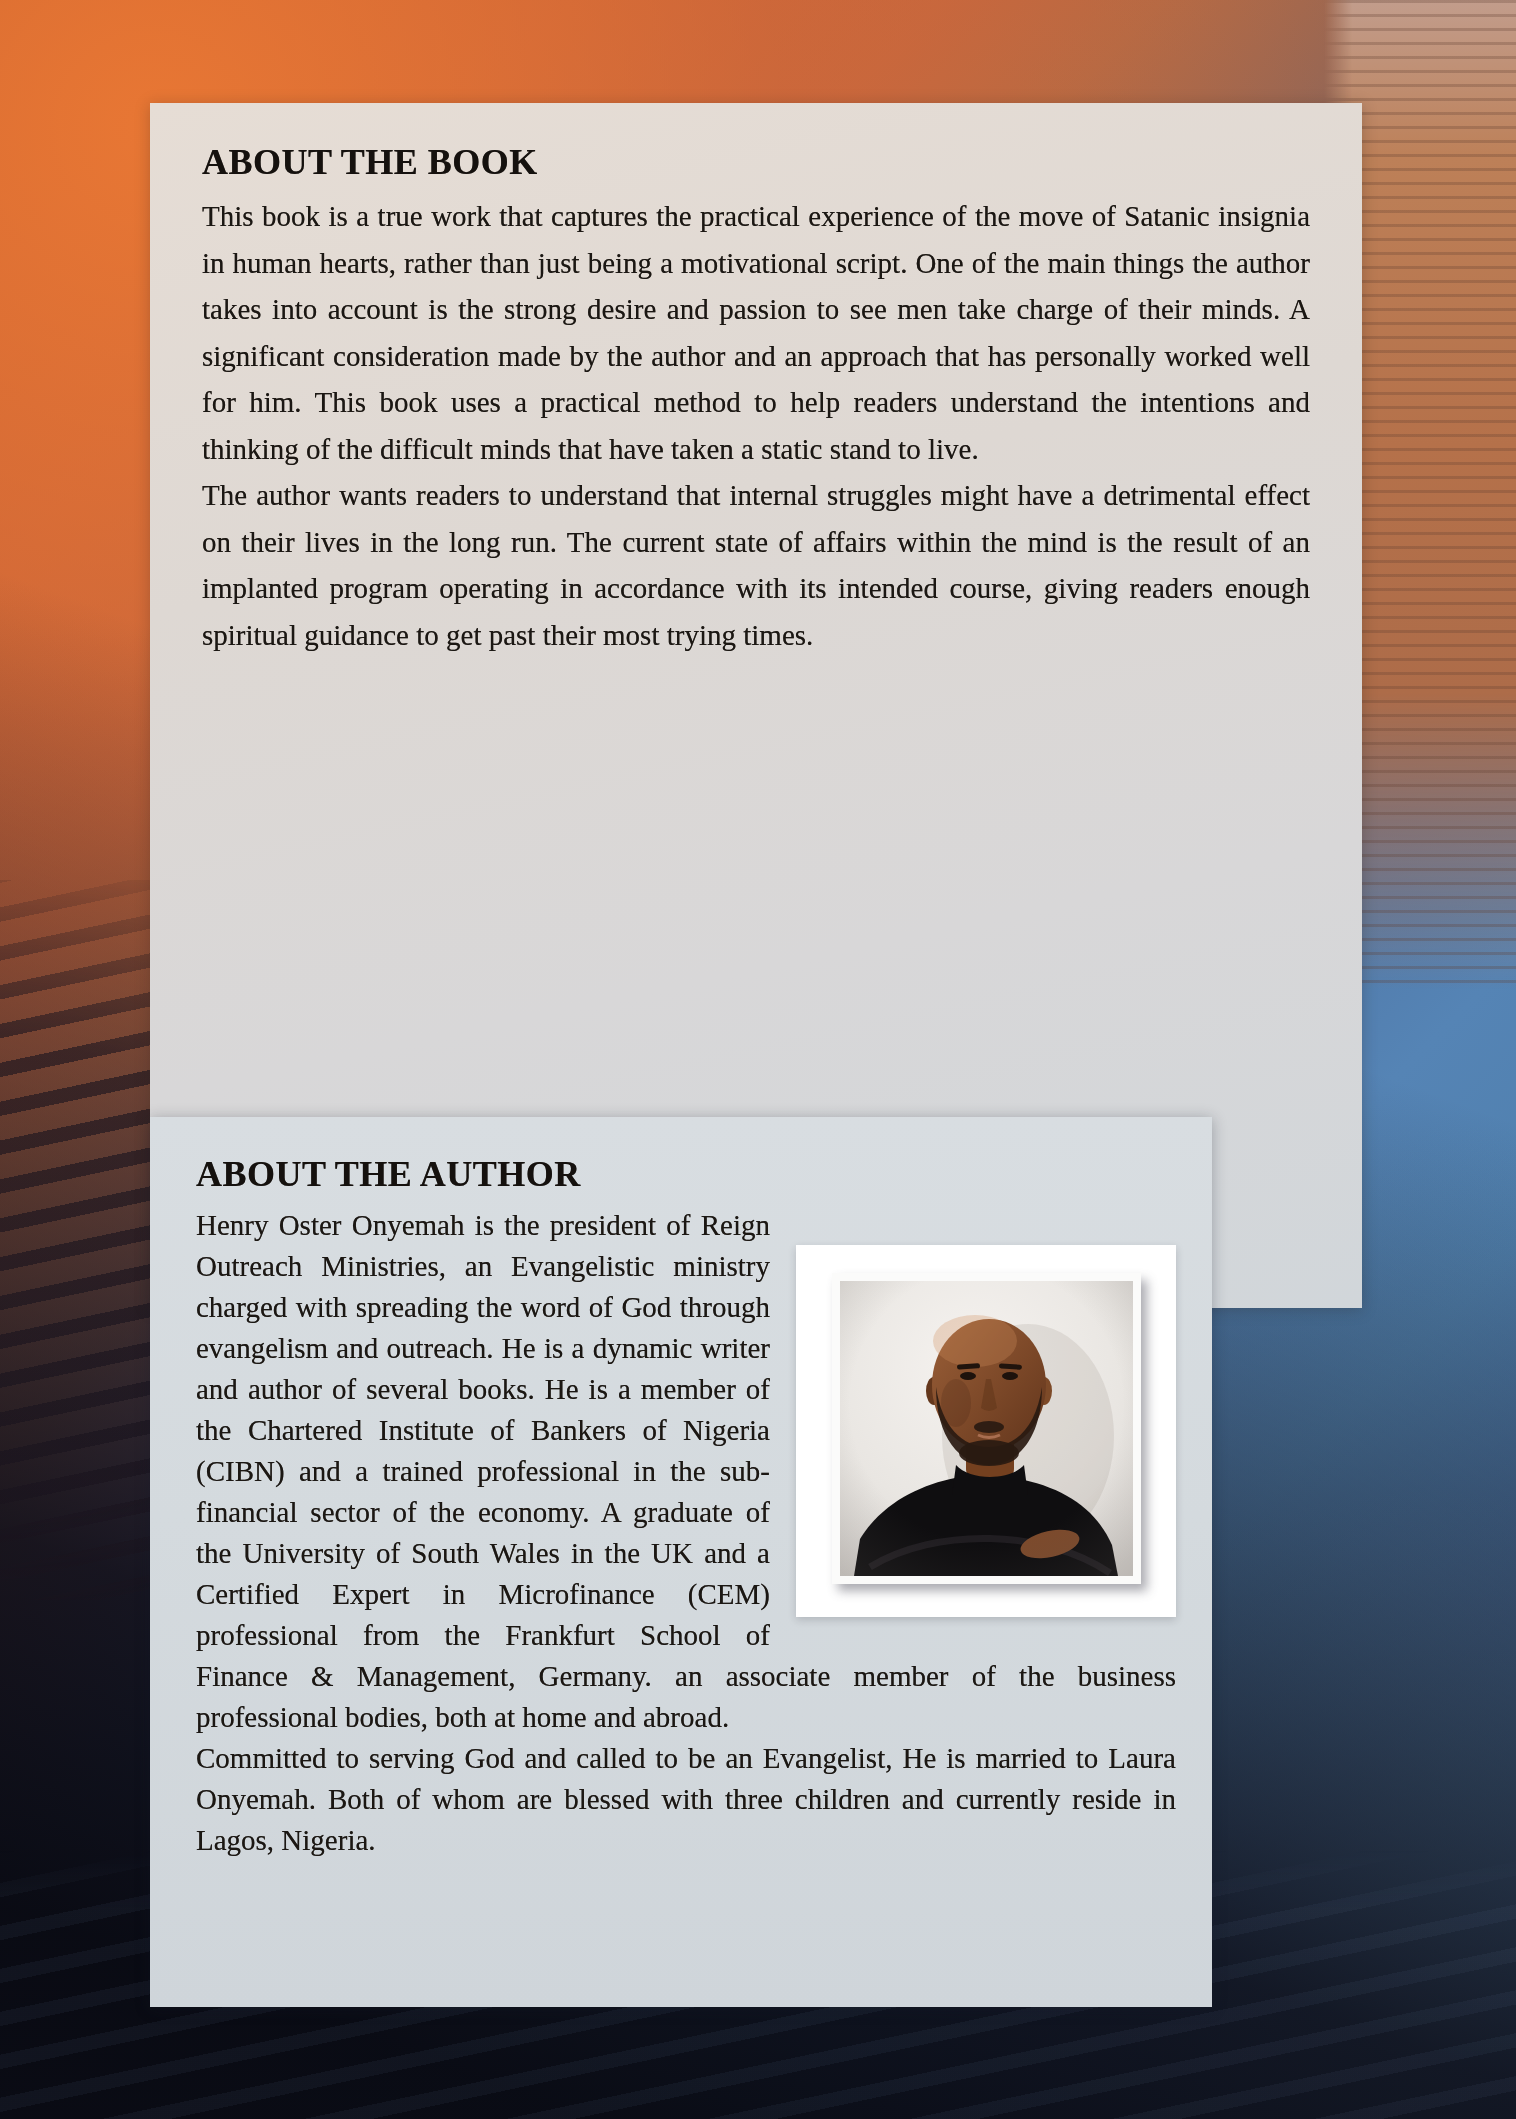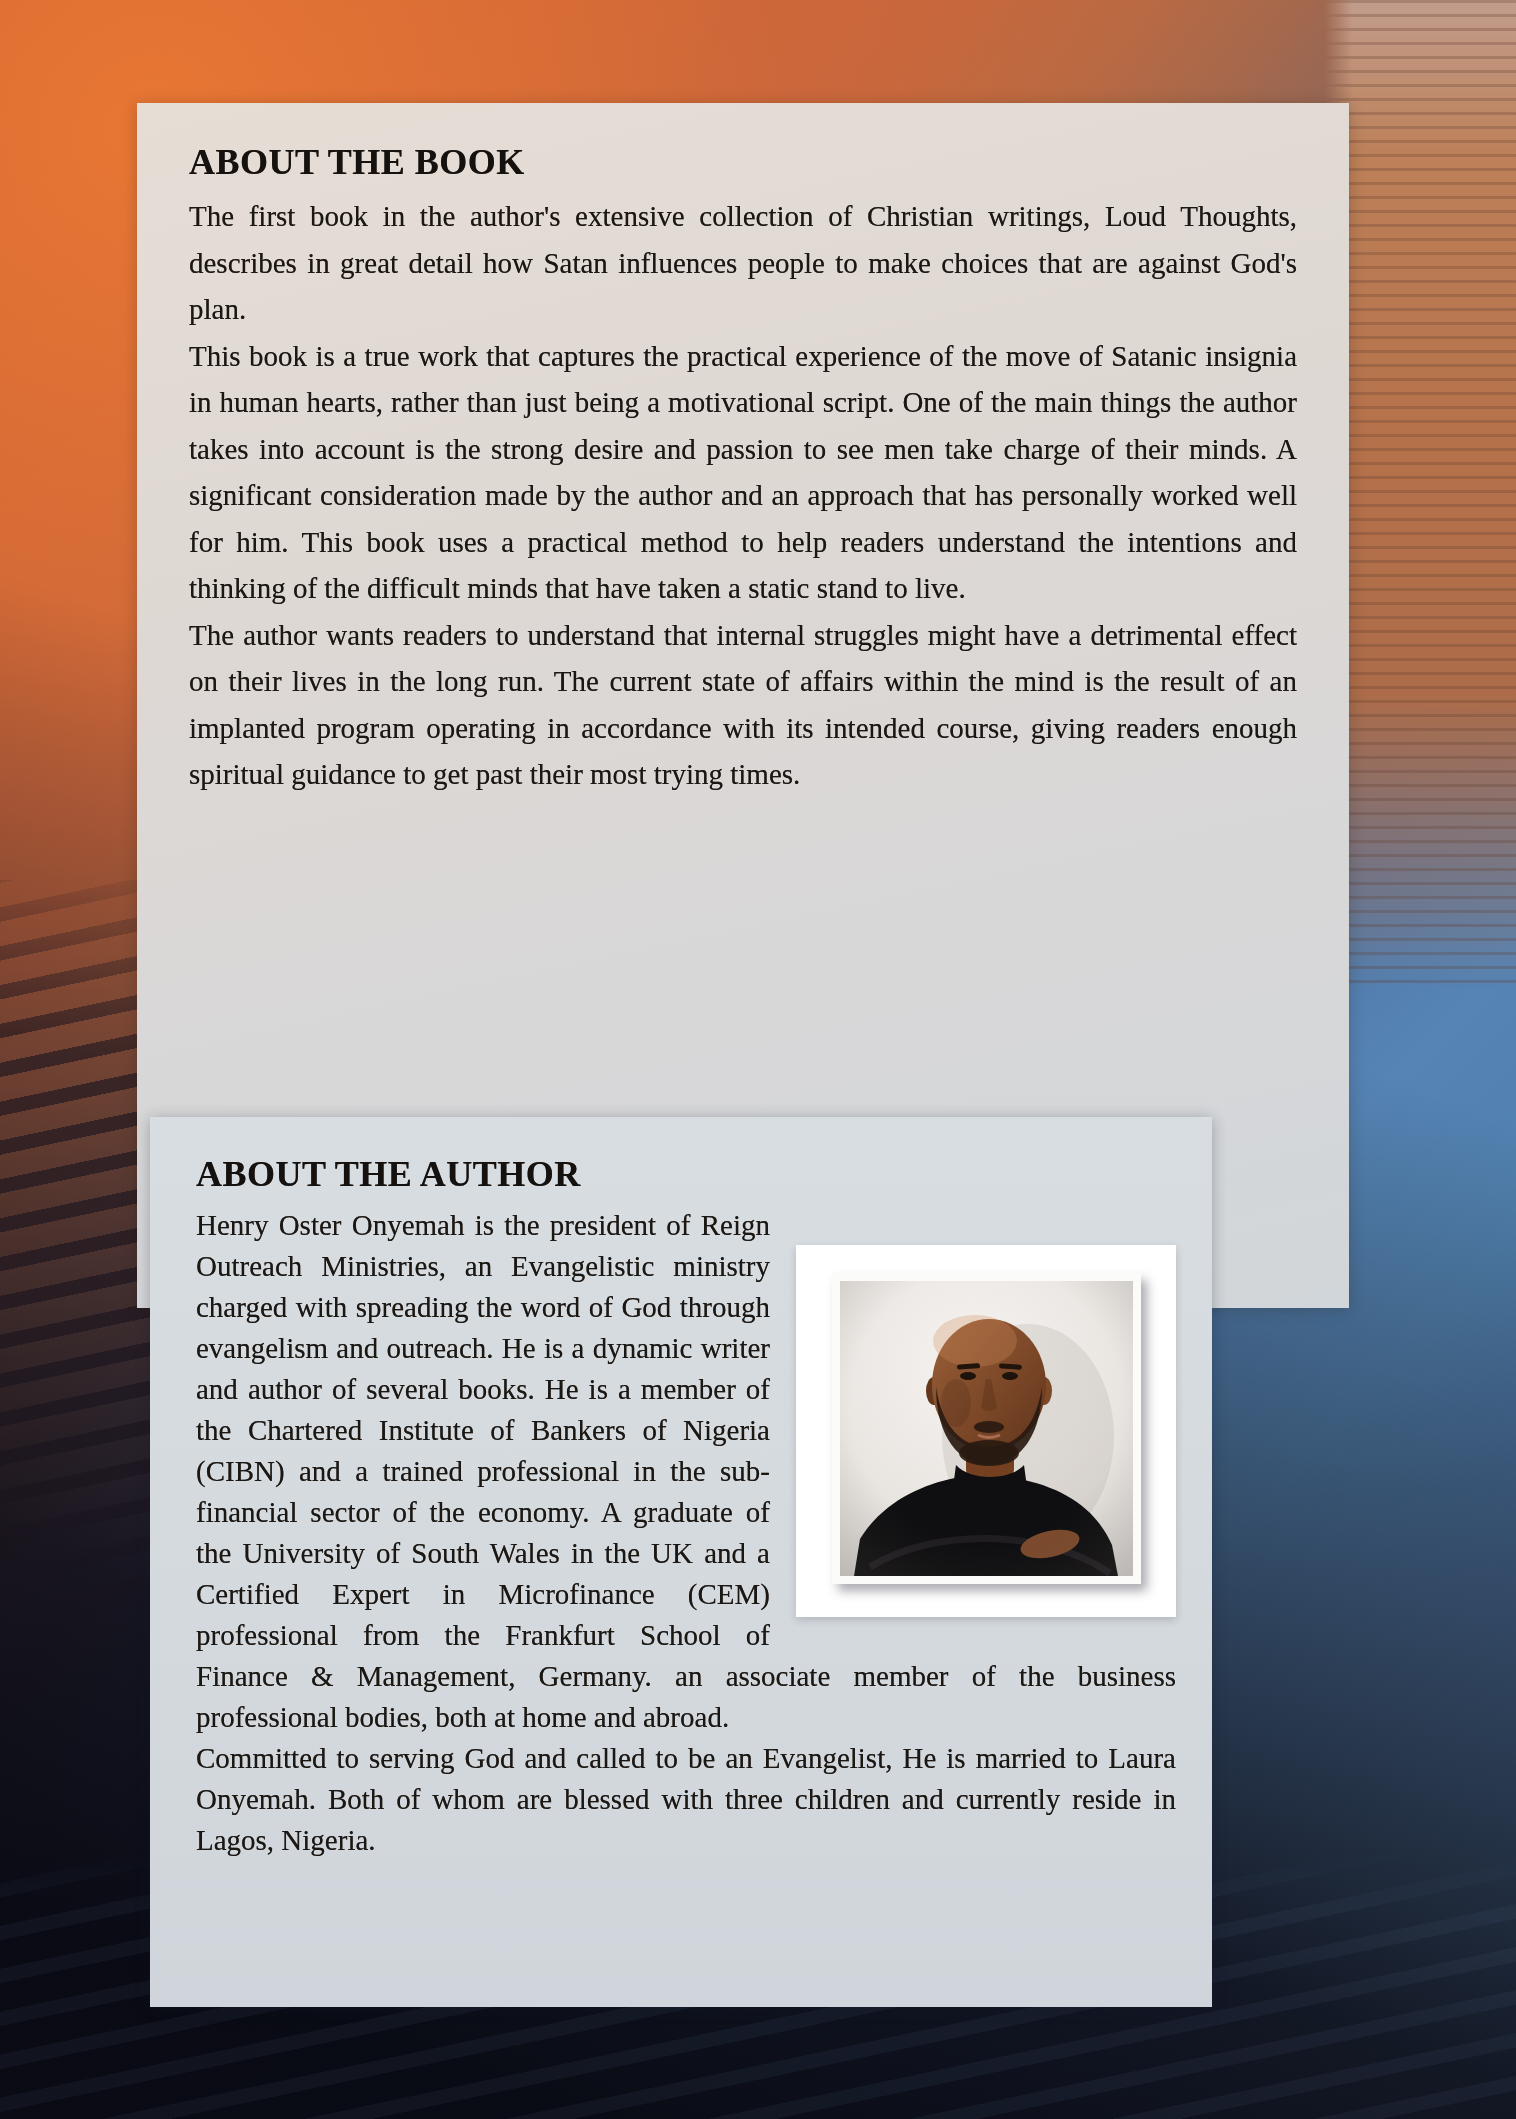--- a/index.html
+++ b/index.html
@@ -50,21 +50,21 @@
     -webkit-mask-image:linear-gradient(180deg, transparent 0, #000 60px);
             mask-image:linear-gradient(180deg, transparent 0, #000 60px);
   }
   
   .panel{
     position:absolute;box-sizing:border-box;
     color:#1b1713;
     text-shadow:0 0 .6px rgba(30,24,18,.65);
   }
   .panel-book{
-    left:137px;top:103px;width:1212px;height:1205px;
+    left:150px;top:103px;width:1212px;height:1205px;
     padding:36px 52px;
     background:linear-gradient(168deg,#e6ddd5 0%,#ded8d3 35%,#d8d7d8 68%,#d1d6da 100%);
     box-shadow:0 2px 14px rgba(40,30,25,.25);
   }
   .panel-author{
     left:150px;top:1117px;width:1062px;height:890px;
     padding:34px 36px 34px 46px;
     background:linear-gradient(180deg,#d8dde1 0%,#d4dade 45%,#cfd5da 100%);
     box-shadow:0 2px 14px rgba(20,25,40,.3);
   }
@@ -99,21 +99,20 @@
 
   <div class="bg-base"></div>
   <div class="bg-bottom-dark"></div>
   <div class="bg-stripes-right"></div>
   <div class="bg-stripes-diagonal"></div>
   <div class="bg-stripes-bottom"></div>
 
   <section class="panel panel-book">
     <h2 class="section-heading">ABOUT THE BOOK</h2>
     <div class="body-copy">
-      <p>The first book in the author's extensive collection of Christian writings, Loud Thoughts, describes in great detail how Satan influences people to make choices that are against God's plan.</p>
       <p>This book is a true work that captures the practical experience of the move of Satanic insignia in human hearts, rather than just being a motivational script. One of the main things the author takes into account is the strong desire and passion to see men take charge of their minds. A significant consideration made by the author and an approach that has personally worked well for him. This book uses a practical method to help readers understand the intentions and thinking of the difficult minds that have taken a static stand to live.</p>
       <p>The author wants readers to understand that internal struggles might have a detrimental effect on their lives in the long run. The current state of affairs within the mind is the result of an implanted program operating in accordance with its intended course, giving readers enough spiritual guidance to get past their most trying times.</p>
     </div>
   </section>
 
   <section class="panel panel-author">
     <h2 class="section-heading">ABOUT THE AUTHOR</h2>
     <div class="body-copy">
 
       <div class="photo-mat">

